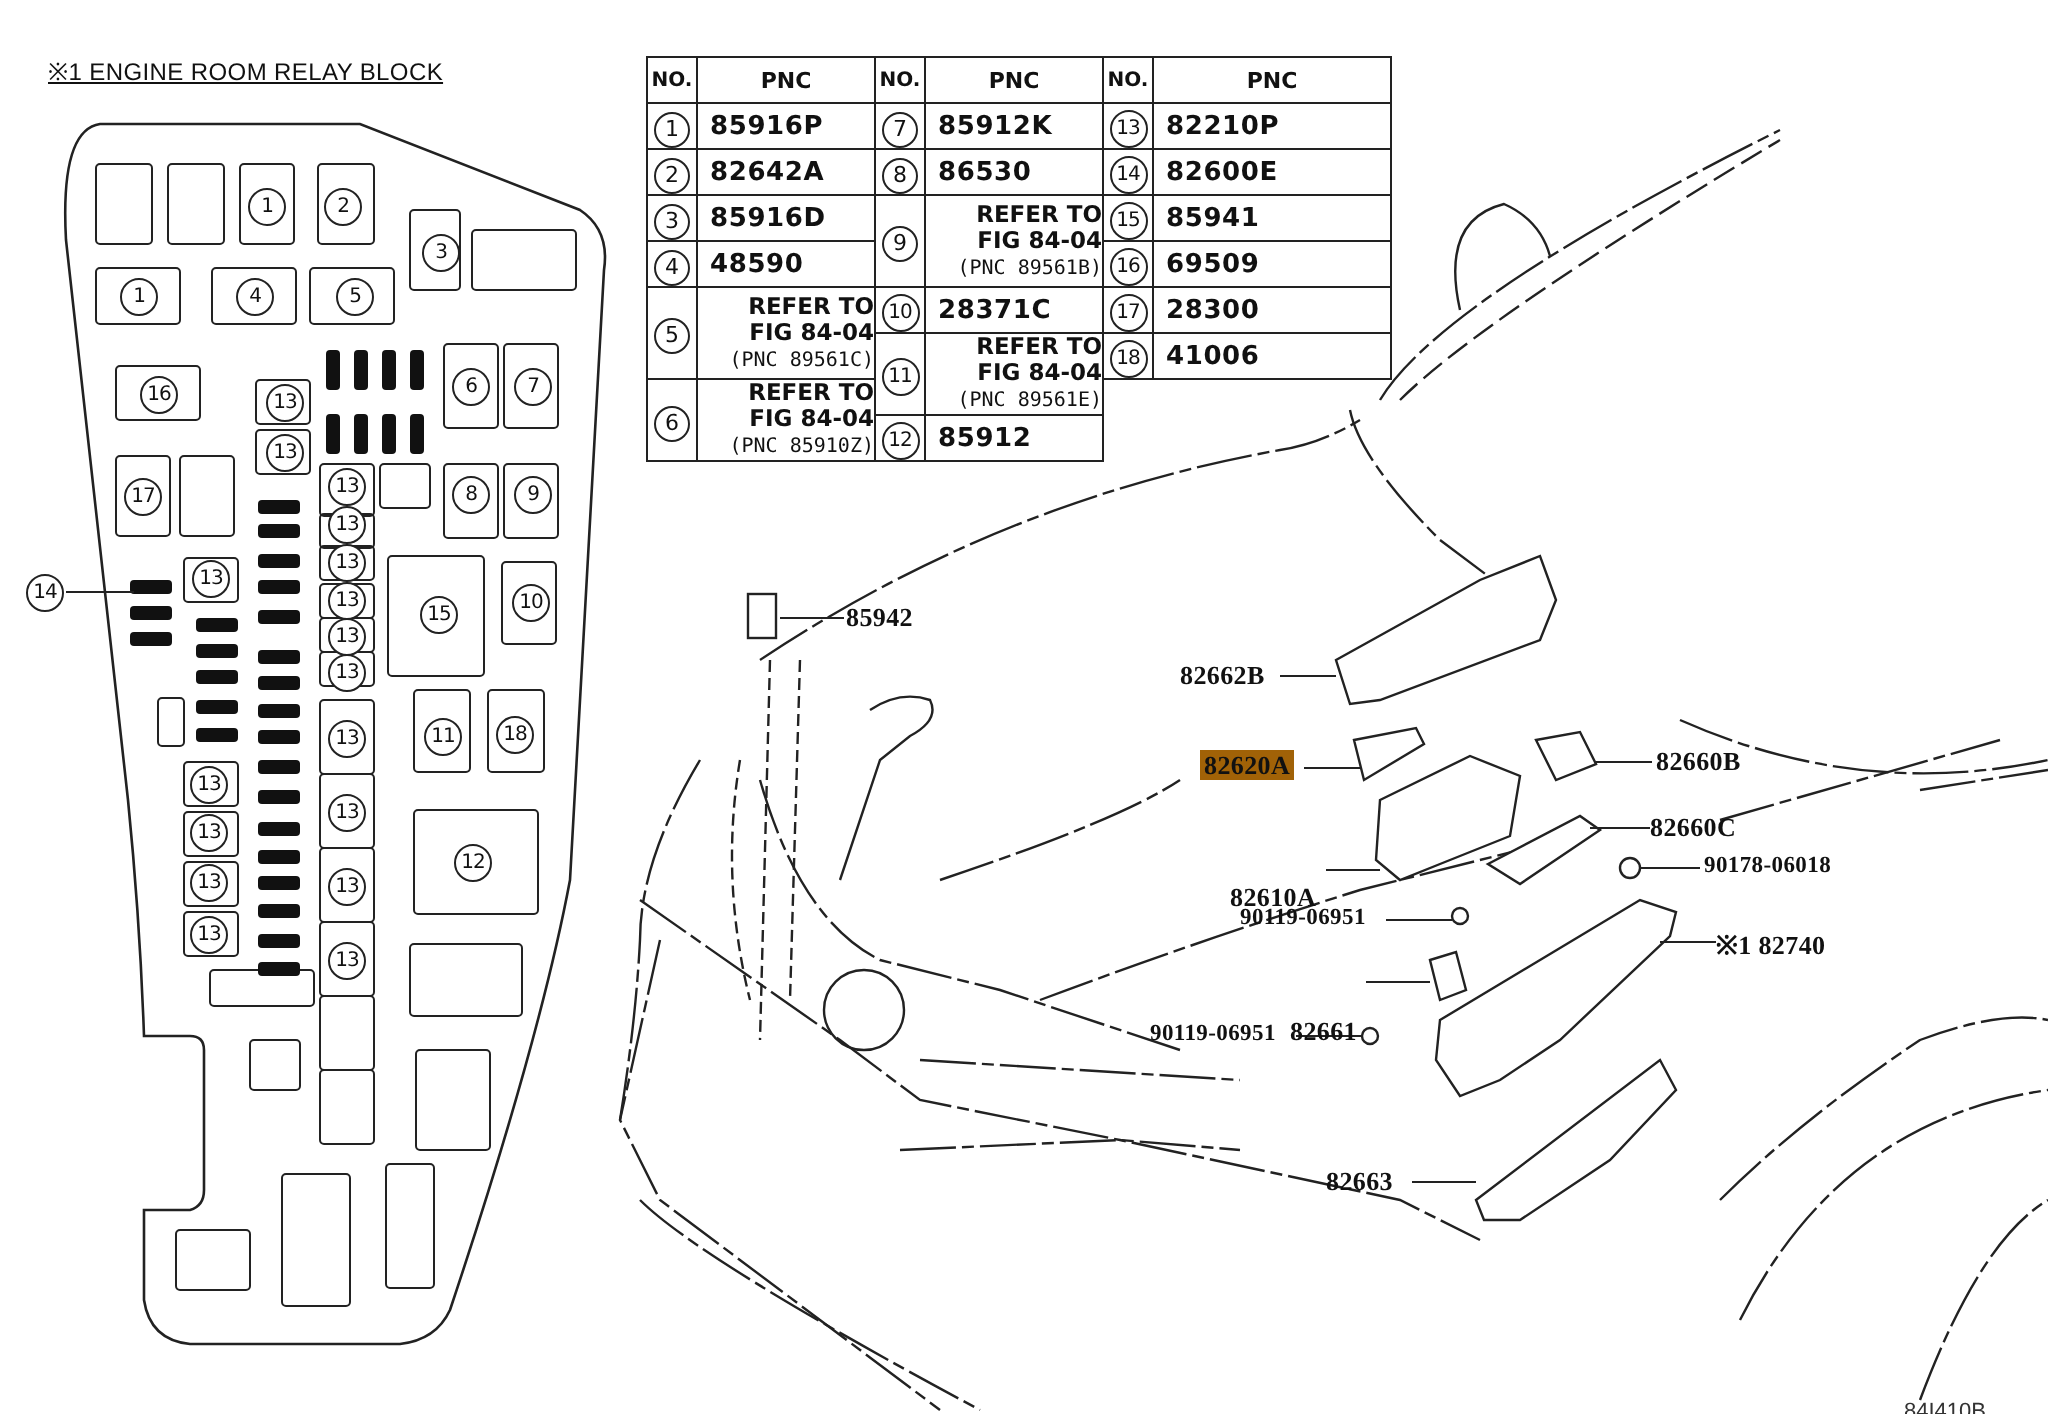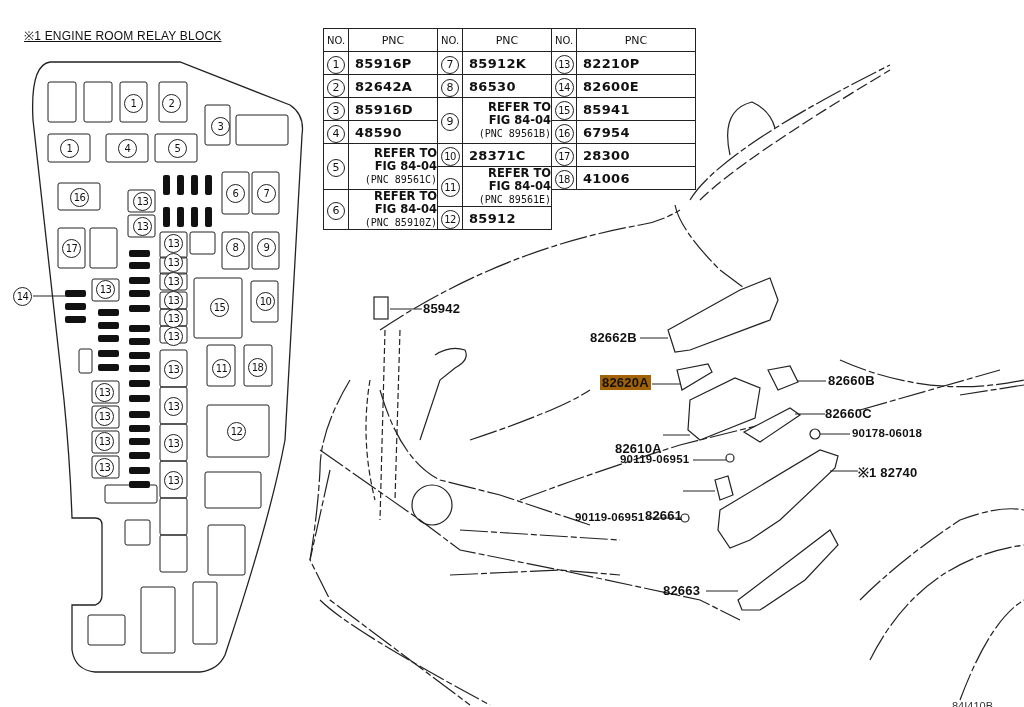--- a/index.html
+++ b/index.html
@@ -1,31 +1,31 @@
 <!DOCTYPE html>
 <html><head>
 <meta charset="utf-8">
 <style>
   html,body{margin:0;padding:0;background:#fff;}
   body{width:1024px;height:707px;position:relative;overflow:hidden;font-family:"Liberation Sans",sans-serif;color:#111;}
   #canvas{position:absolute;left:0;top:0;width:1024px;height:707px;}
   .title{position:absolute;left:24px;top:27px;font-size:12px;letter-spacing:0.2px;text-decoration:underline;}
   table.pnc{position:absolute;left:323px;top:28px;border-collapse:collapse;font-family:"DejaVu Sans",sans-serif;}
   table.pnc td,table.pnc th{border:1px solid #222;padding:0;height:22px;vertical-align:middle;}
-  table.pnc th{font-weight:normal;font-size:11px;height:22px;}
+  table.pnc th{font-weight:bold;font-size:11px;height:22px;}
   th.no{width:24px;font-size:10px !important;}
   th.pn{width:88px;}
   th.pn3{width:118px;}
   td.no{text-align:center;width:24px;}
   td.pn{padding-left:6px !important;font-size:13px;font-weight:bold;letter-spacing:0.3px;}
   td.ref{padding-left:6px !important;font-size:11.5px;font-weight:bold;line-height:13px;text-align:right;}
   td.ref .sub{font-family:"DejaVu Sans Mono",monospace;font-weight:normal;font-size:10px;}
   .circ{display:inline-block;width:16px;height:16px;border:1.3px solid #222;border-radius:50%;font-size:11px;line-height:16px;text-align:center;font-family:"DejaVu Sans",sans-serif;}
   .circ.s{width:17px;height:17px;line-height:17px;font-size:10px;letter-spacing:-0.5px;}
-  .lbl{position:absolute;font-size:13px;font-weight:bold;font-family:Liberation Sans, sans-serif;white-space:nowrap;letter-spacing:0.2px;}
+  .lbl{position:absolute;font-size:13px;font-weight:bold;font-family:Liberation Serif, serif;white-space:nowrap;letter-spacing:0.2px;}
   .lbl.sm{font-size:11.5px;}
   .hl{background:#a16207;padding:0 2px;}
   .code{position:absolute;left:952px;top:700px;font-size:11px;color:#333;}
   .bcirc{position:absolute;width:17px;height:17px;border:1.2px solid #222;border-radius:50%;font-size:10px;line-height:17px;text-align:center;background:#fff;font-family:"DejaVu Sans",sans-serif;letter-spacing:-0.5px;}
 </style>
 </head>
 <body>
 
 <svg id="canvas" viewBox="0 0 1024 707" width="1024" height="707">
   <g fill="none" stroke="#222" stroke-width="1.3">
@@ -248,21 +248,21 @@
     <td class="pn">85916D</td>
     <td class="no" rowspan="2"><span class="circ">9</span></td>
     <td class="ref" rowspan="2"><span>REFER TO</span><br><span>FIG 84-04</span><br><span class="sub">(PNC 89561B)</span></td>
     <td class="no"><span class="circ s">15</span></td>
     <td class="pn">85941</td>
   </tr>
   <tr>
     <td class="no"><span class="circ">4</span></td>
     <td class="pn">48590</td>
     <td class="no"><span class="circ s">16</span></td>
-    <td class="pn">67954</td>
+    <td class="pn">69509</td>
   </tr>
   <tr>
     <td class="no" rowspan="2"><span class="circ">5</span></td>
     <td class="ref" rowspan="2"><span>REFER TO</span><br><span>FIG 84-04</span><br><span class="sub">(PNC 89561C)</span></td>
     <td class="no"><span class="circ s">10</span></td>
     <td class="pn">28371C</td>
     <td class="no"><span class="circ s">17</span></td>
     <td class="pn">28300</td>
   </tr>
   <tr>

